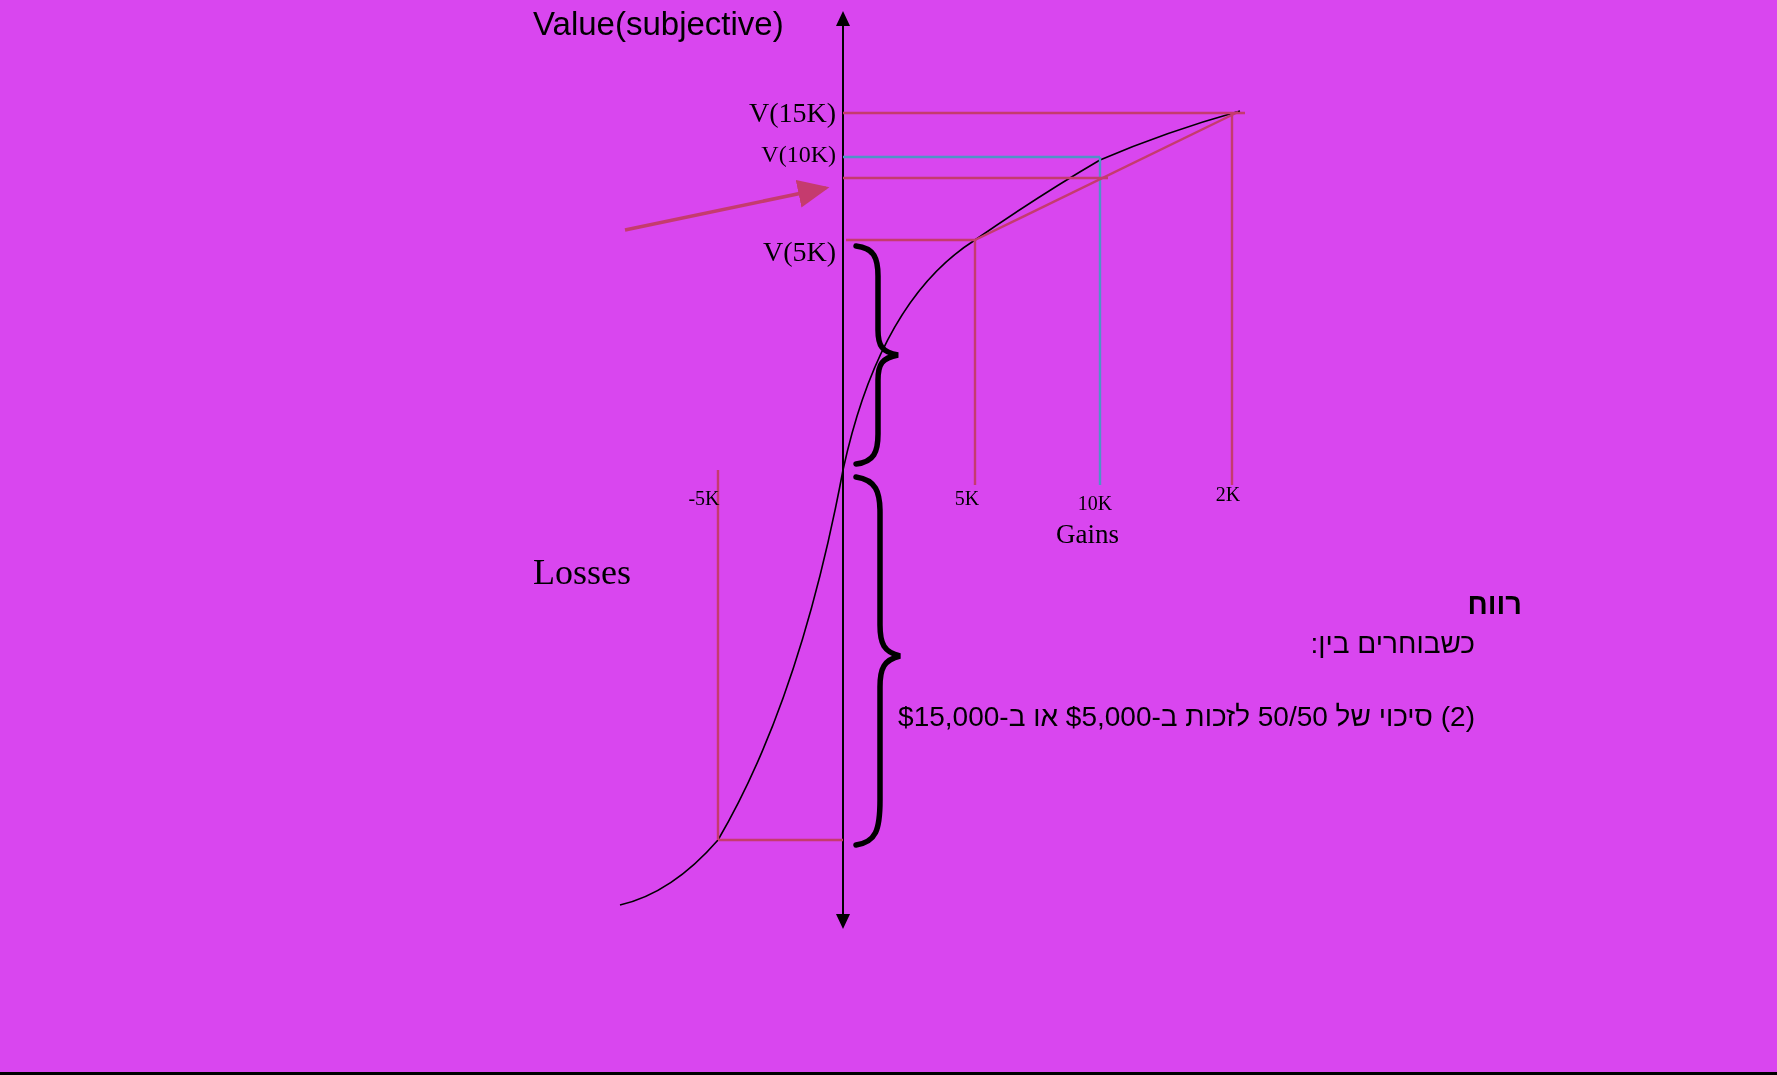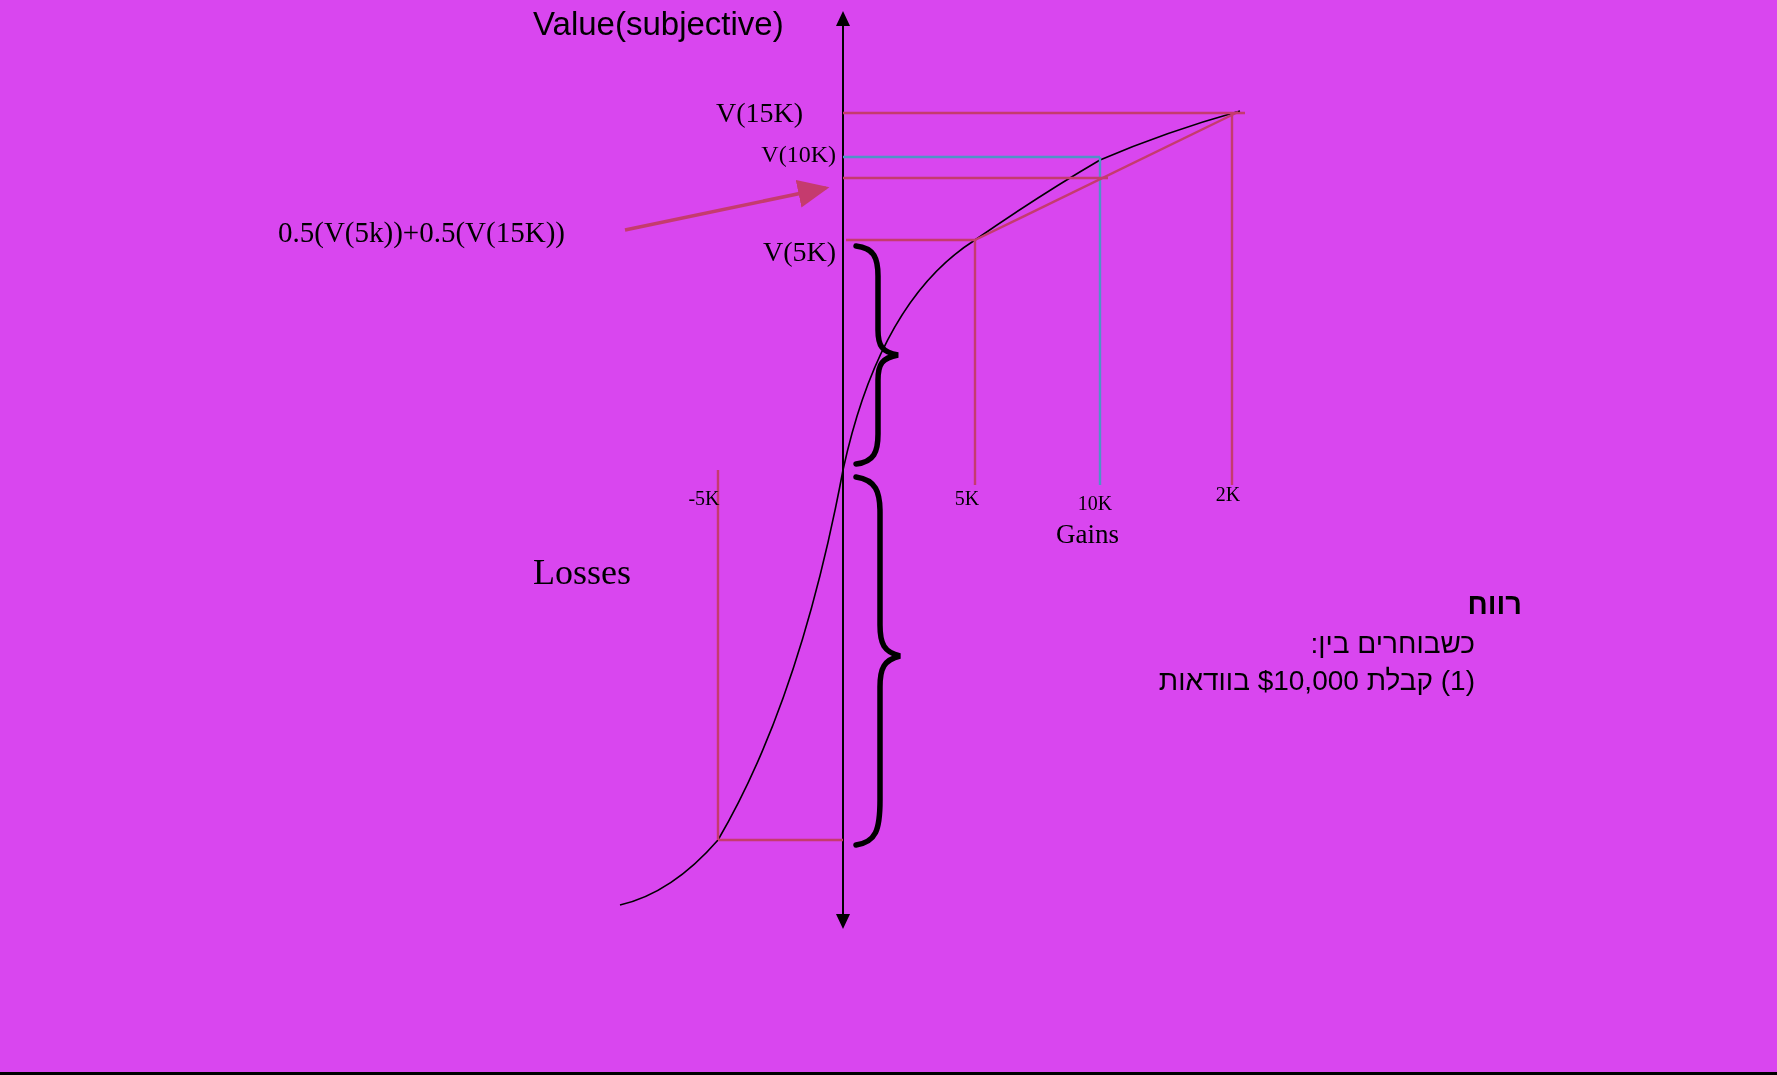--- a/index.html
+++ b/index.html
@@ -10,21 +10,21 @@
     border-bottom:3px solid #000;
     box-sizing:border-box;
     overflow:hidden;
     font-family:"Liberation Serif", serif;
   }
   .canvas svg{position:absolute;left:0;top:0;}
   .lbl{position:absolute;white-space:nowrap;color:#000;}
   .serif{font-family:"Liberation Serif", serif;}
   .sans{font-family:"Liberation Sans", sans-serif;}
   .title{left:533px;top:5px;font-size:33px;}
-  .v15k{left:716px;top:97px;width:120px;text-align:left;font-size:28px;}
+  .v15k{left:716px;top:97px;width:120px;text-align:right;font-size:28px;}
   .v10k{left:716px;top:141px;width:120px;text-align:right;font-size:24px;}
   .v5k{left:716px;top:236px;width:120px;text-align:right;font-size:28px;}
   .ev{left:278px;top:216px;font-size:29px;}
   .losses{left:533px;top:513px;font-size:36px;margin-top:38px;}
   .gains{left:1056px;top:519px;font-size:27px;}
   .tick{font-size:20px;text-align:center;width:56px;}
   .t-neg5k{left:676px;top:487px;}
   .t-5k{left:939px;top:487px;}
   .t-10k{left:1067px;top:492px;}
   .t-15k{left:1200px;top:483px;}
@@ -74,28 +74,27 @@
 
     <path d="M 856 477 C 876 480 880 492 880 512 L 880 625 C 880 644 884 652 900 656 C 884 660 880 668 880 687 L 880 800 C 880 830 876 842 856 845" fill="none" stroke="#000" stroke-width="5.5" stroke-linecap="round"></path>
   </svg>
 
   <div class="lbl sans title">Value(subjective)</div>
 
   <div class="lbl serif v15k">V(15K)</div>
   <div class="lbl serif v10k">V(10K)</div>
   <div class="lbl serif v5k">V(5K)</div>
 
-  <div class="lbl serif ev">0.5(V(5k))+0.5(V(15K))</div>
 
   <div class="lbl serif losses">Losses</div>
   <div class="lbl serif gains">Gains</div>
 
   <div class="lbl serif tick t-neg5k">-5K</div>
   <div class="lbl serif tick t-5k">5K</div>
   <div class="lbl serif tick t-10k">10K</div>
   <div class="lbl serif tick t-15k">2K</div>
 
 
   <div class="lbl sans heb heb-title" dir="rtl">רווח</div>
   <div class="lbl sans heb heb-1" dir="rtl">כשבוחרים בין:</div>
-  <div class="lbl sans heb heb-2" dir="rtl">(1) קבלת $10,000 בוודאות</div>
+  <div class="lbl sans heb heb-3" dir="rtl">(2) סיכוי של 50/50 לזכות ב-$5,000 או ב-$15,000</div>
 
 </div>
 
 </body></html>

